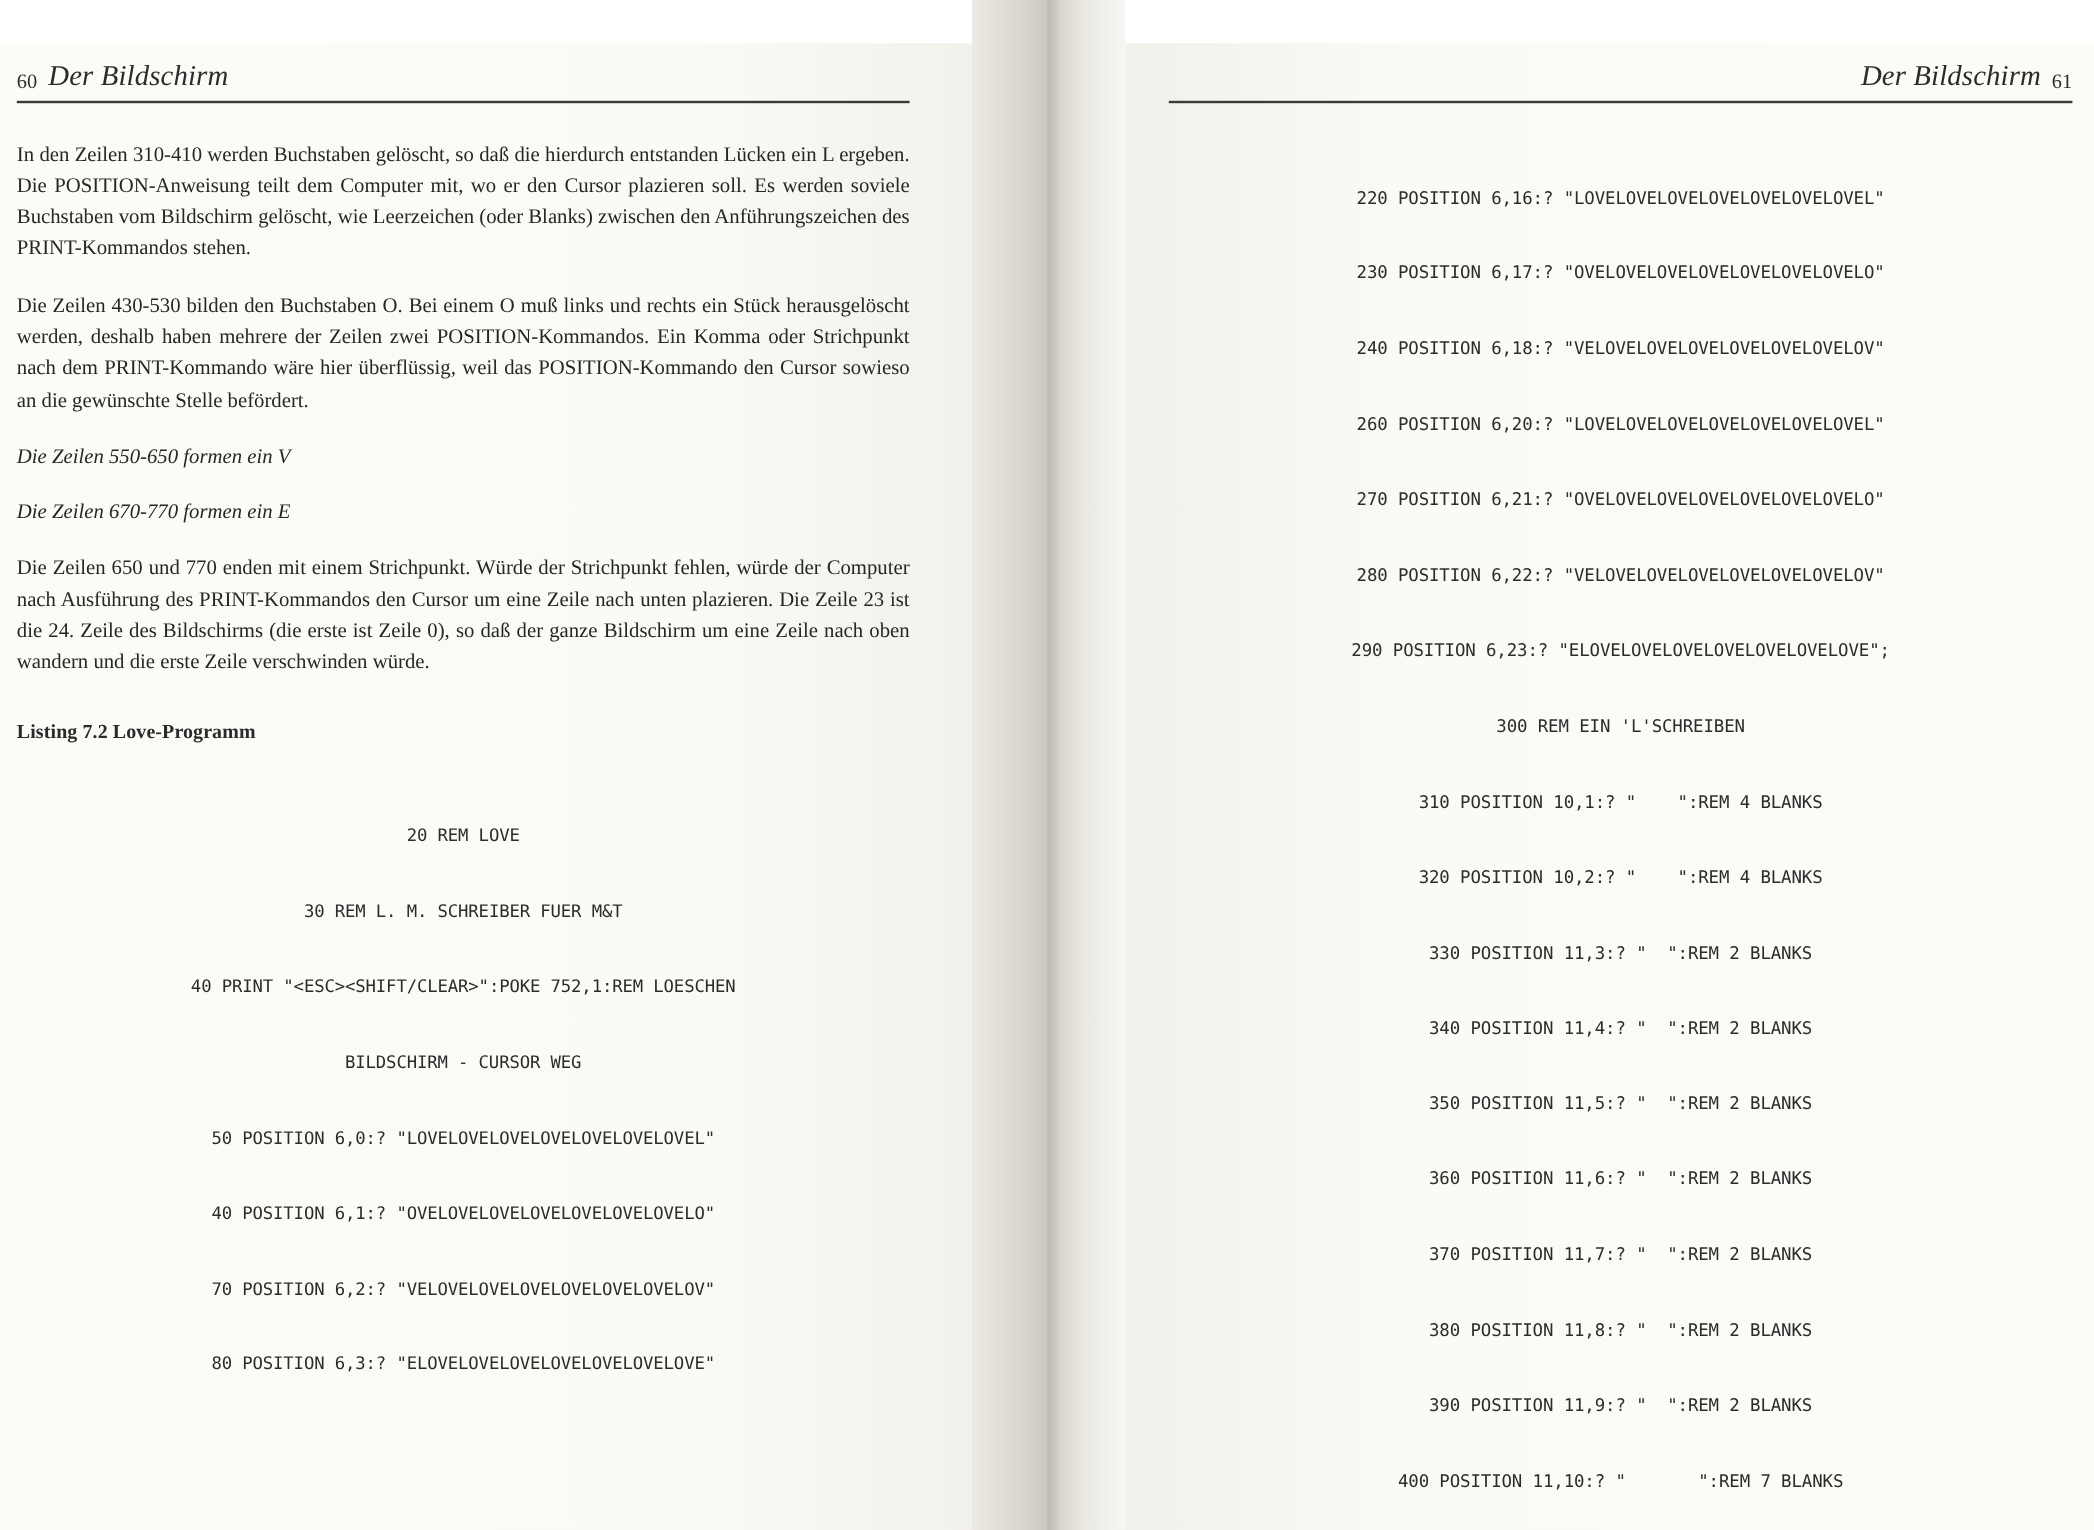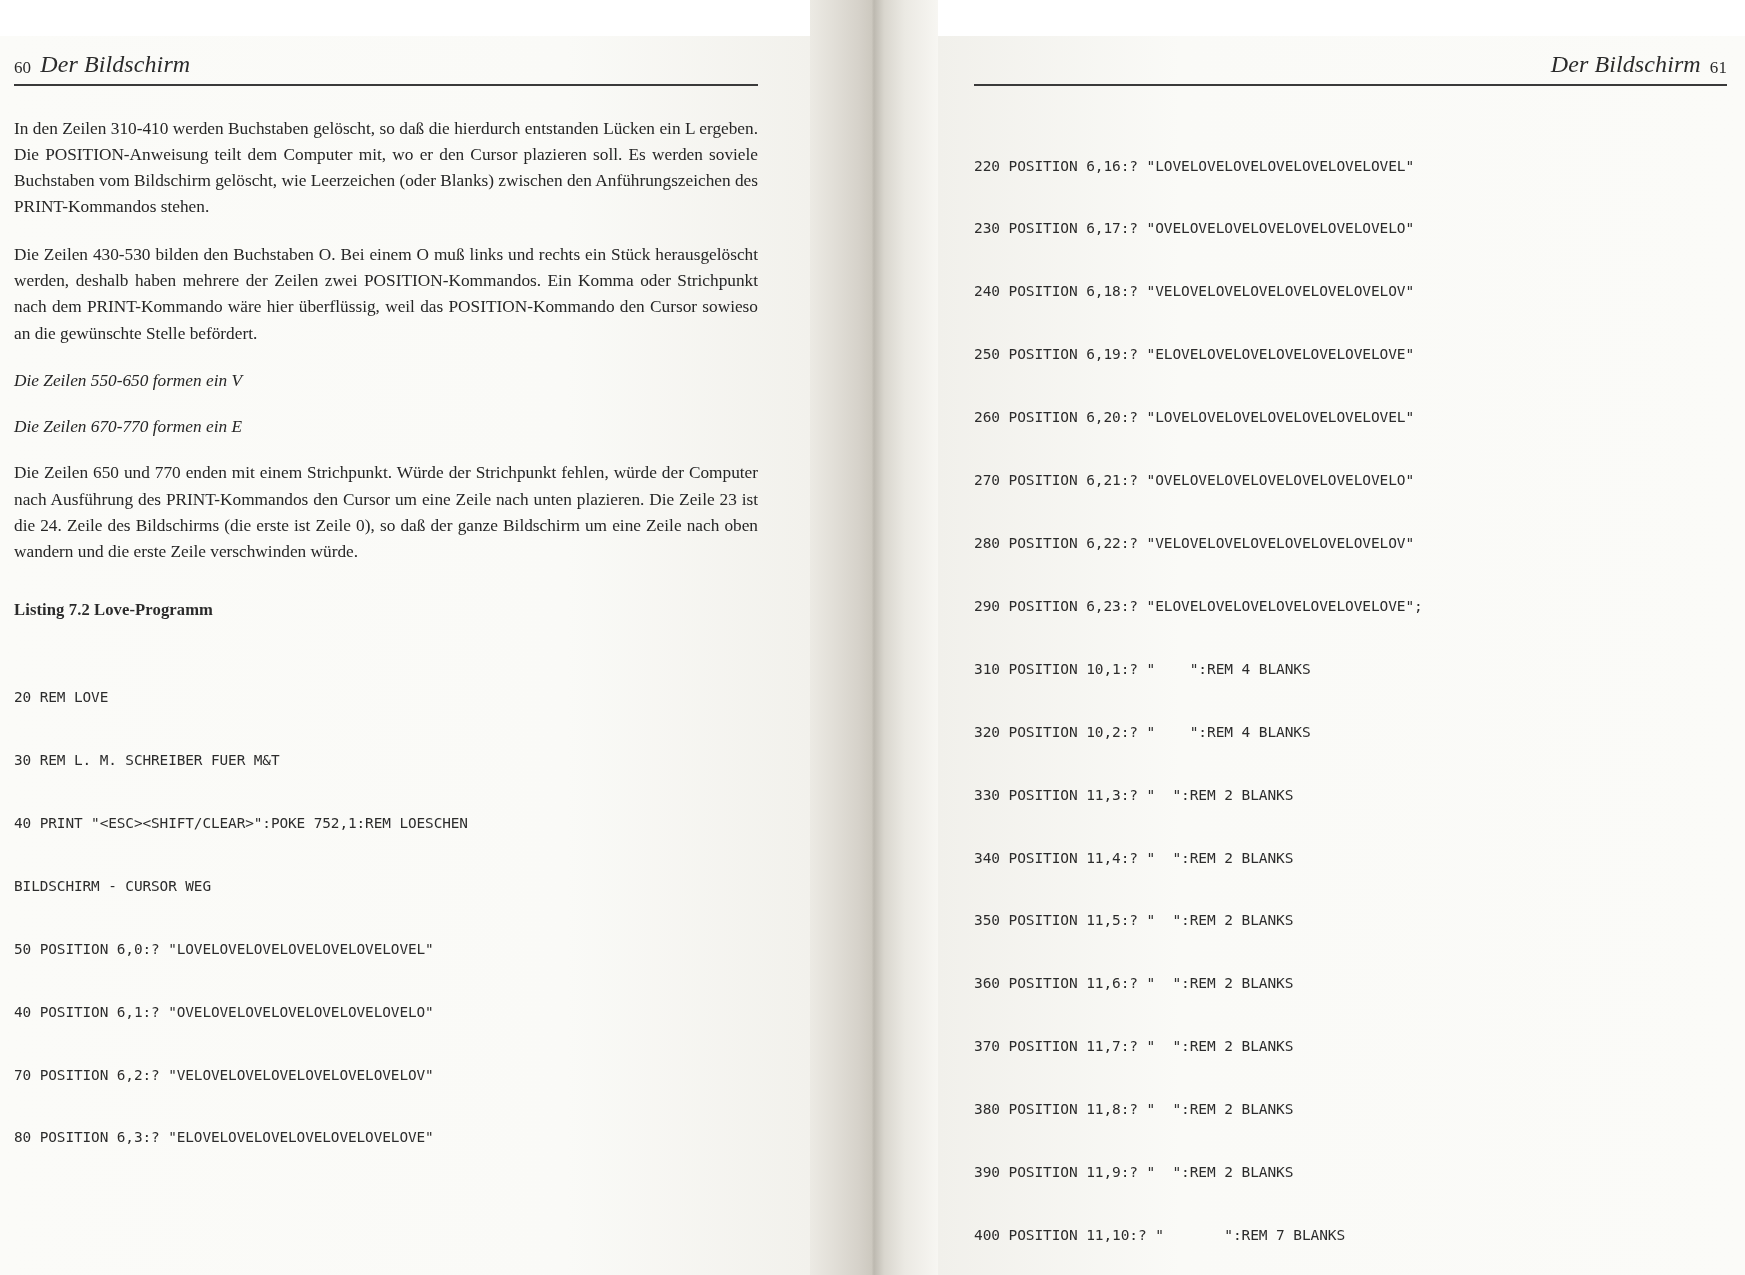--- a/index.html
+++ b/index.html
@@ -102,21 +102,21 @@
     letter-spacing: -0.1px;
   }
   .code-left {
     margin-top: 26px;
   }
   .code-right {
     margin-top: 28px;
     font-size: 14.5px;
     line-height: 1.447;
   }
-  .code div { min-height: 1px; }
+  .code div { min-height: 1px; text-align: center; }
 </style>
 </head>
 <body>
 
 <div class="spread">
 
   <div class="page page-left">
 
     <div class="runhead runhead-left">
       <span class="folio">60</span>
@@ -167,25 +167,25 @@
     <div class="runhead runhead-right">
       <span class="title">Der Bildschirm</span>
       <span class="folio">61</span>
     </div>
     <div class="rule"></div>
 
     <div class="code code-right">
       <div>220 POSITION 6,16:? "LOVELOVELOVELOVELOVELOVELOVEL"</div>
       <div>230 POSITION 6,17:? "OVELOVELOVELOVELOVELOVELOVELO"</div>
       <div>240 POSITION 6,18:? "VELOVELOVELOVELOVELOVELOVELOV"</div>
-      <div>250 POSITION 6,19:? "ELOVELOVELOVELOVELOVELOVELOVE"</div>
       <div>260 POSITION 6,20:? "LOVELOVELOVELOVELOVELOVELOVEL"</div>
       <div>270 POSITION 6,21:? "OVELOVELOVELOVELOVELOVELOVELO"</div>
       <div>280 POSITION 6,22:? "VELOVELOVELOVELOVELOVELOVELOV"</div>
       <div>290 POSITION 6,23:? "ELOVELOVELOVELOVELOVELOVELOVE";</div>
+      <div>300 REM EIN 'L'SCHREIBEN</div>
       <div>310 POSITION 10,1:? "    ":REM 4 BLANKS</div>
       <div>320 POSITION 10,2:? "    ":REM 4 BLANKS</div>
       <div>330 POSITION 11,3:? "  ":REM 2 BLANKS</div>
       <div>340 POSITION 11,4:? "  ":REM 2 BLANKS</div>
       <div>350 POSITION 11,5:? "  ":REM 2 BLANKS</div>
       <div>360 POSITION 11,6:? "  ":REM 2 BLANKS</div>
       <div>370 POSITION 11,7:? "  ":REM 2 BLANKS</div>
       <div>380 POSITION 11,8:? "  ":REM 2 BLANKS</div>
       <div>390 POSITION 11,9:? "  ":REM 2 BLANKS</div>
       <div>400 POSITION 11,10:? "       ":REM 7 BLANKS</div>

